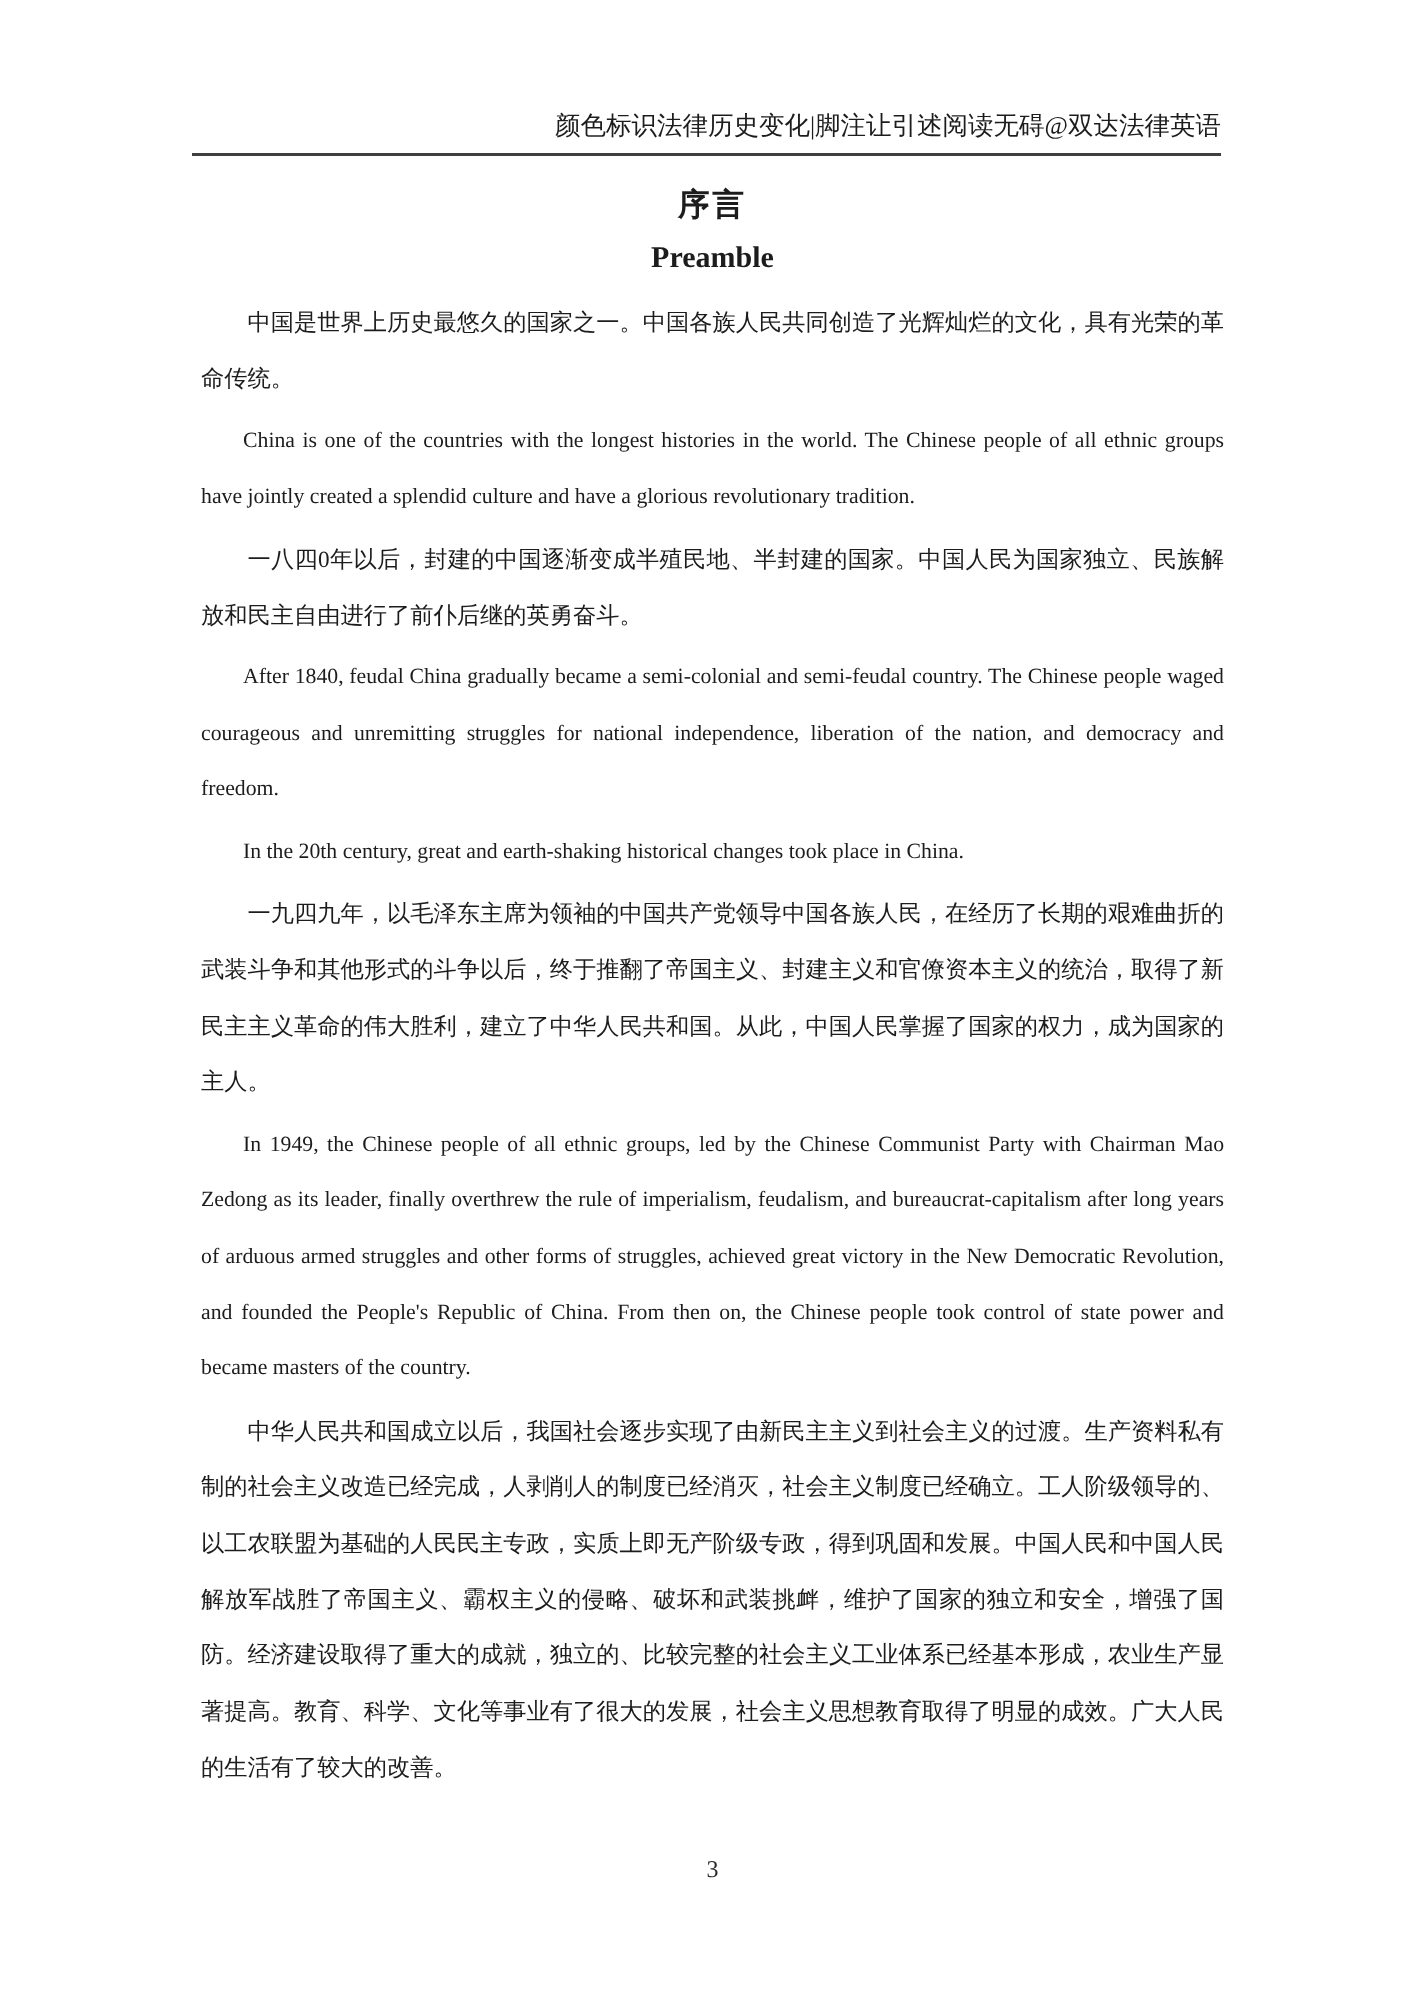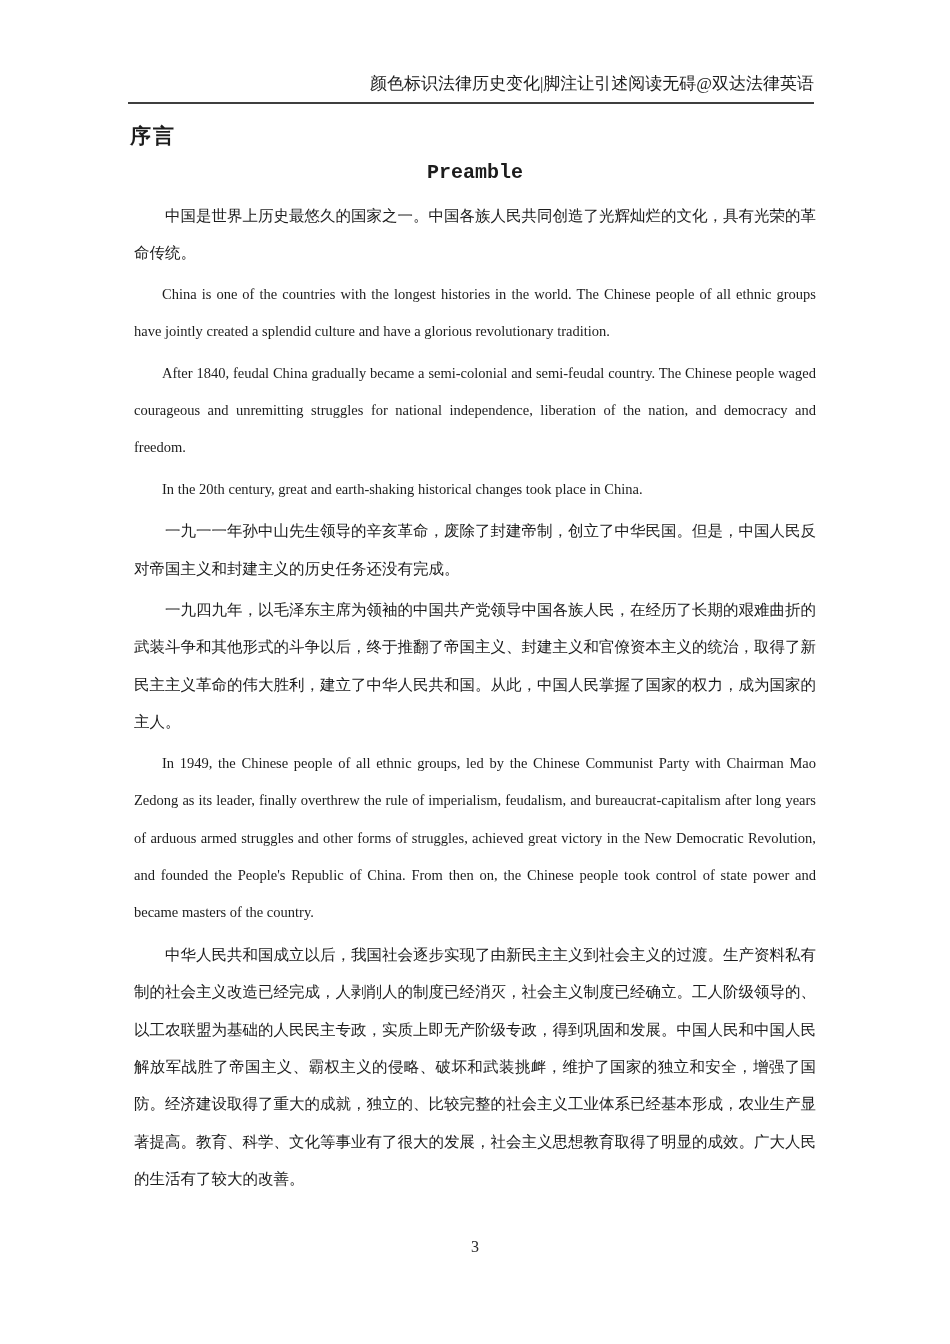--- a/index.html
+++ b/index.html
@@ -32,35 +32,34 @@
     border: none;
     margin: 0;
     padding: 0;
   }
   .title-zh {
     position: absolute;
     top: 122px;
     left: 130px;
     width: 690px;
     margin: 0;
-    text-align: left;
+    text-align: center;
     font-size: 21px;
     font-weight: bold;
     letter-spacing: 2px;
   }
   .title-en {
     position: absolute;
     top: 161px;
     left: 130px;
     width: 690px;
     margin: 0;
     text-align: center;
     font-size: 20px;
     font-weight: bold;
-    font-family: Liberation Mono, monospace;
   }
   .doc-body {
     position: absolute;
     top: 193px;
     left: 130px;
     width: 690px;
     line-height: 37.4px;
     text-align: justify;
   }
   .doc-body p { margin: 4px; padding: 0; }
@@ -85,23 +84,23 @@
 
   <div class="header-rule"></div>
 
   <h1 class="title-zh">序言</h1>
 
   <h2 class="title-en">Preamble</h2>
 
   <div class="doc-body">
       <p class="zh">中国是世界上历史最悠久的国家之一。中国各族人民共同创造了光辉灿烂的文化，具有光荣的革命传统。</p>
       <p class="en">China is one of the countries with the longest histories in the world. The Chinese people of all ethnic groups have jointly created a splendid culture and have a glorious revolutionary tradition.</p>
+      <p class="zh">一八四0年以后，封建的中国逐渐变成半殖民地、半封建的国家。中国人民为国家独立、民族解放和民主自由进行了前仆后继的英勇奋斗。</p>
       <p class="en">After 1840, feudal China gradually became a semi-colonial and semi-feudal country. The Chinese people waged courageous and unremitting struggles for national independence, liberation of the nation, and democracy and freedom.</p>
       <p class="en">In the 20th century, great and earth-shaking historical changes took place in China.</p>
-      <p class="zh">一九一一年孙中山先生领导的辛亥革命，废除了封建帝制，创立了中华民国。但是，中国人民反对帝国主义和封建主义的历史任务还没有完成。</p>
       <p class="zh">一九四九年，以毛泽东主席为领袖的中国共产党领导中国各族人民，在经历了长期的艰难曲折的武装斗争和其他形式的斗争以后，终于推翻了帝国主义、封建主义和官僚资本主义的统治，取得了新民主主义革命的伟大胜利，建立了中华人民共和国。从此，中国人民掌握了国家的权力，成为国家的主人。</p>
       <p class="en">In 1949, the Chinese people of all ethnic groups, led by the Chinese Communist Party with Chairman Mao Zedong as its leader, finally overthrew the rule of imperialism, feudalism, and bureaucrat-capitalism after long years of arduous armed struggles and other forms of struggles, achieved great victory in the New Democratic Revolution, and founded the People's Republic of China. From then on, the Chinese people took control of state power and became masters of the country.</p>
       <p class="zh">中华人民共和国成立以后，我国社会逐步实现了由新民主主义到社会主义的过渡。生产资料私有制的社会主义改造已经完成，人剥削人的制度已经消灭，社会主义制度已经确立。工人阶级领导的、以工农联盟为基础的人民民主专政，实质上即无产阶级专政，得到巩固和发展。中国人民和中国人民解放军战胜了帝国主义、霸权主义的侵略、破坏和武装挑衅，维护了国家的独立和安全，增强了国防。经济建设取得了重大的成就，独立的、比较完整的社会主义工业体系已经基本形成，农业生产显著提高。教育、科学、文化等事业有了很大的发展，社会主义思想教育取得了明显的成效。广大人民的生活有了较大的改善。</p>
     </div>
 
   <div class="page-number">3</div>
 
 </div>
 
 </body></html>

